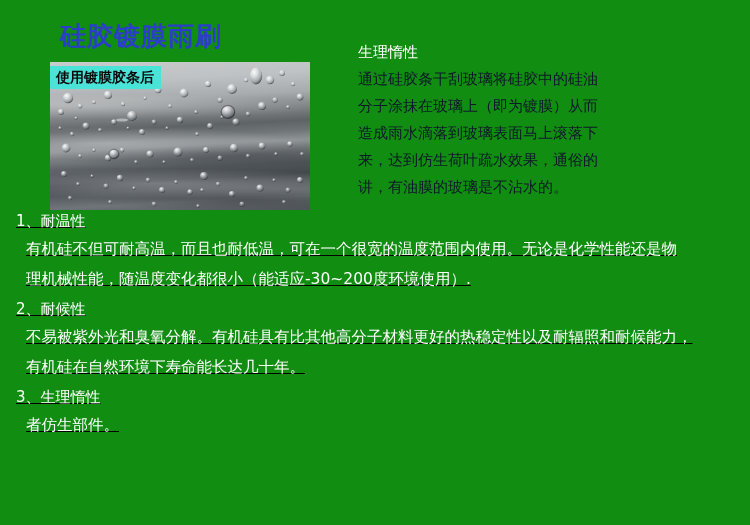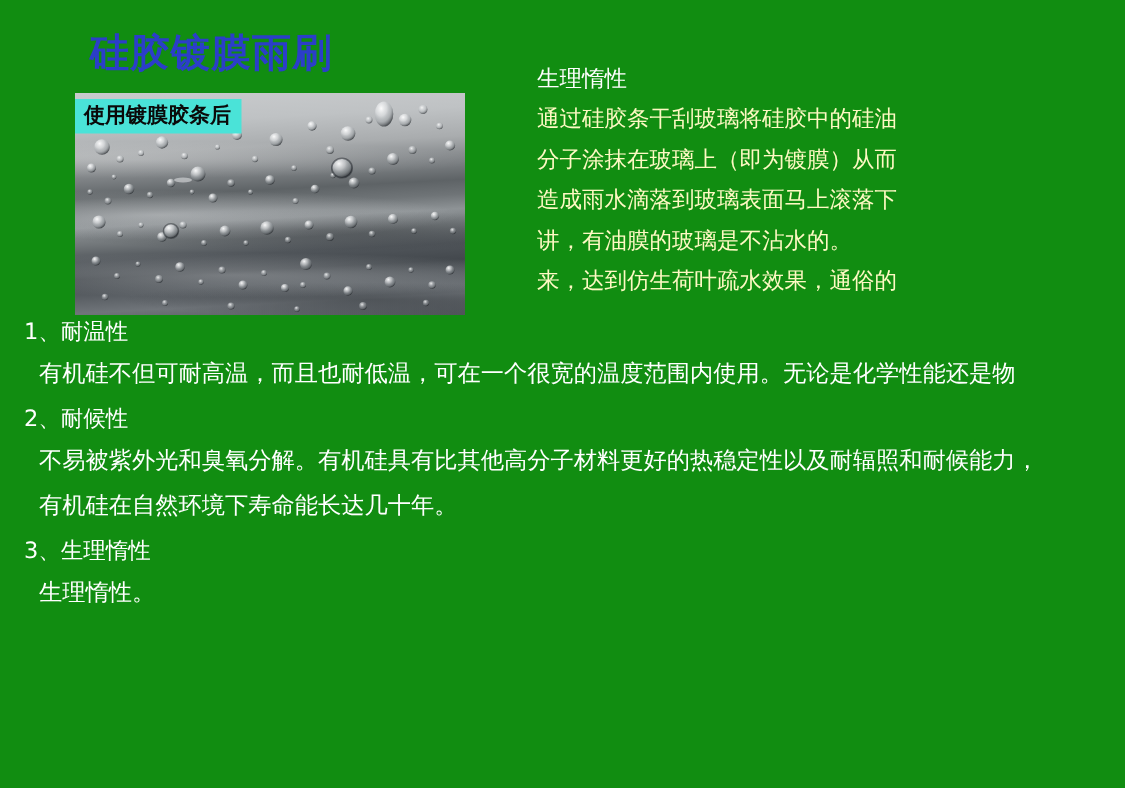--- a/index.html
+++ b/index.html
@@ -99,33 +99,34 @@
     top: 38px;
     width: 390px;
   }
   #intro-heading {
     color: #ffffff;
     font-size: 15px;
     line-height: 28px;
     font-weight: 400;
   }
   .intro-line {
-    color: #fef9c3;
+    color: #0f172a;
     font-size: 15px;
     line-height: 27px;
     font-weight: 400;
     white-space: nowrap;
   }
 
   
   #features {
     position: absolute;
     left: 0;
     top: 208px;
     width: 748px;
+    text-decoration: underline;
   }
   .feature-heading {
     color: #ffffff;
     font-size: 15px;
     line-height: 26px;
     font-weight: 400;
     padding-left: 16px;
   }
   .feature-heading.indent-wide {
   }
@@ -253,41 +254,42 @@
       </g>
     </svg>
     <div id="photo-label">使用镀膜胶条后</div>
   </div>
 
   <div id="intro-block">
     <div id="intro-heading">生理惰性</div>
     <div class="intro-line">通过硅胶条干刮玻璃将硅胶中的硅油</div>
     <div class="intro-line">分子涂抹在玻璃上（即为镀膜）从而</div>
     <div class="intro-line">造成雨水滴落到玻璃表面马上滚落下</div>
+    <div class="intro-line">来，达到仿生荷叶疏水效果，通俗的</div>
     <div class="intro-line">讲，有油膜的玻璃是不沾水的。</div>
-    <div class="intro-line">来，达到仿生荷叶疏水效果，通俗的</div>
   </div>
 
   <div id="features">
 
     <div>
       <div class="feature-heading">1、耐温性</div>
       <div class="feature-line">有机硅不但可耐高温，而且也耐低温，可在一个很宽的温度范围内使用。无论是化学性能还是物</div>
+      <div class="feature-line">理机械性能，随温度变化都很小（能适应-30~200度环境使用）.</div>
     </div>
 
     <div class="spacer-sm"></div>
 
     <div>
       <div class="feature-heading">2、耐候性</div>
       <div class="feature-line">不易被紫外光和臭氧分解。有机硅具有比其他高分子材料更好的热稳定性以及耐辐照和耐候能力，</div>
       <div class="feature-line">有机硅在自然环境下寿命能长达几十年。</div>
     </div>
 
     <div class="spacer-sm"></div>
 
     <div>
       <div class="feature-heading indent-wide">3、生理惰性</div>
-      <div class="feature-line">生理惰性。</div>
+      <div class="feature-line">者仿生部件。</div>
     </div>
 
   </div>
 
 </div>
 
 </body></html>

